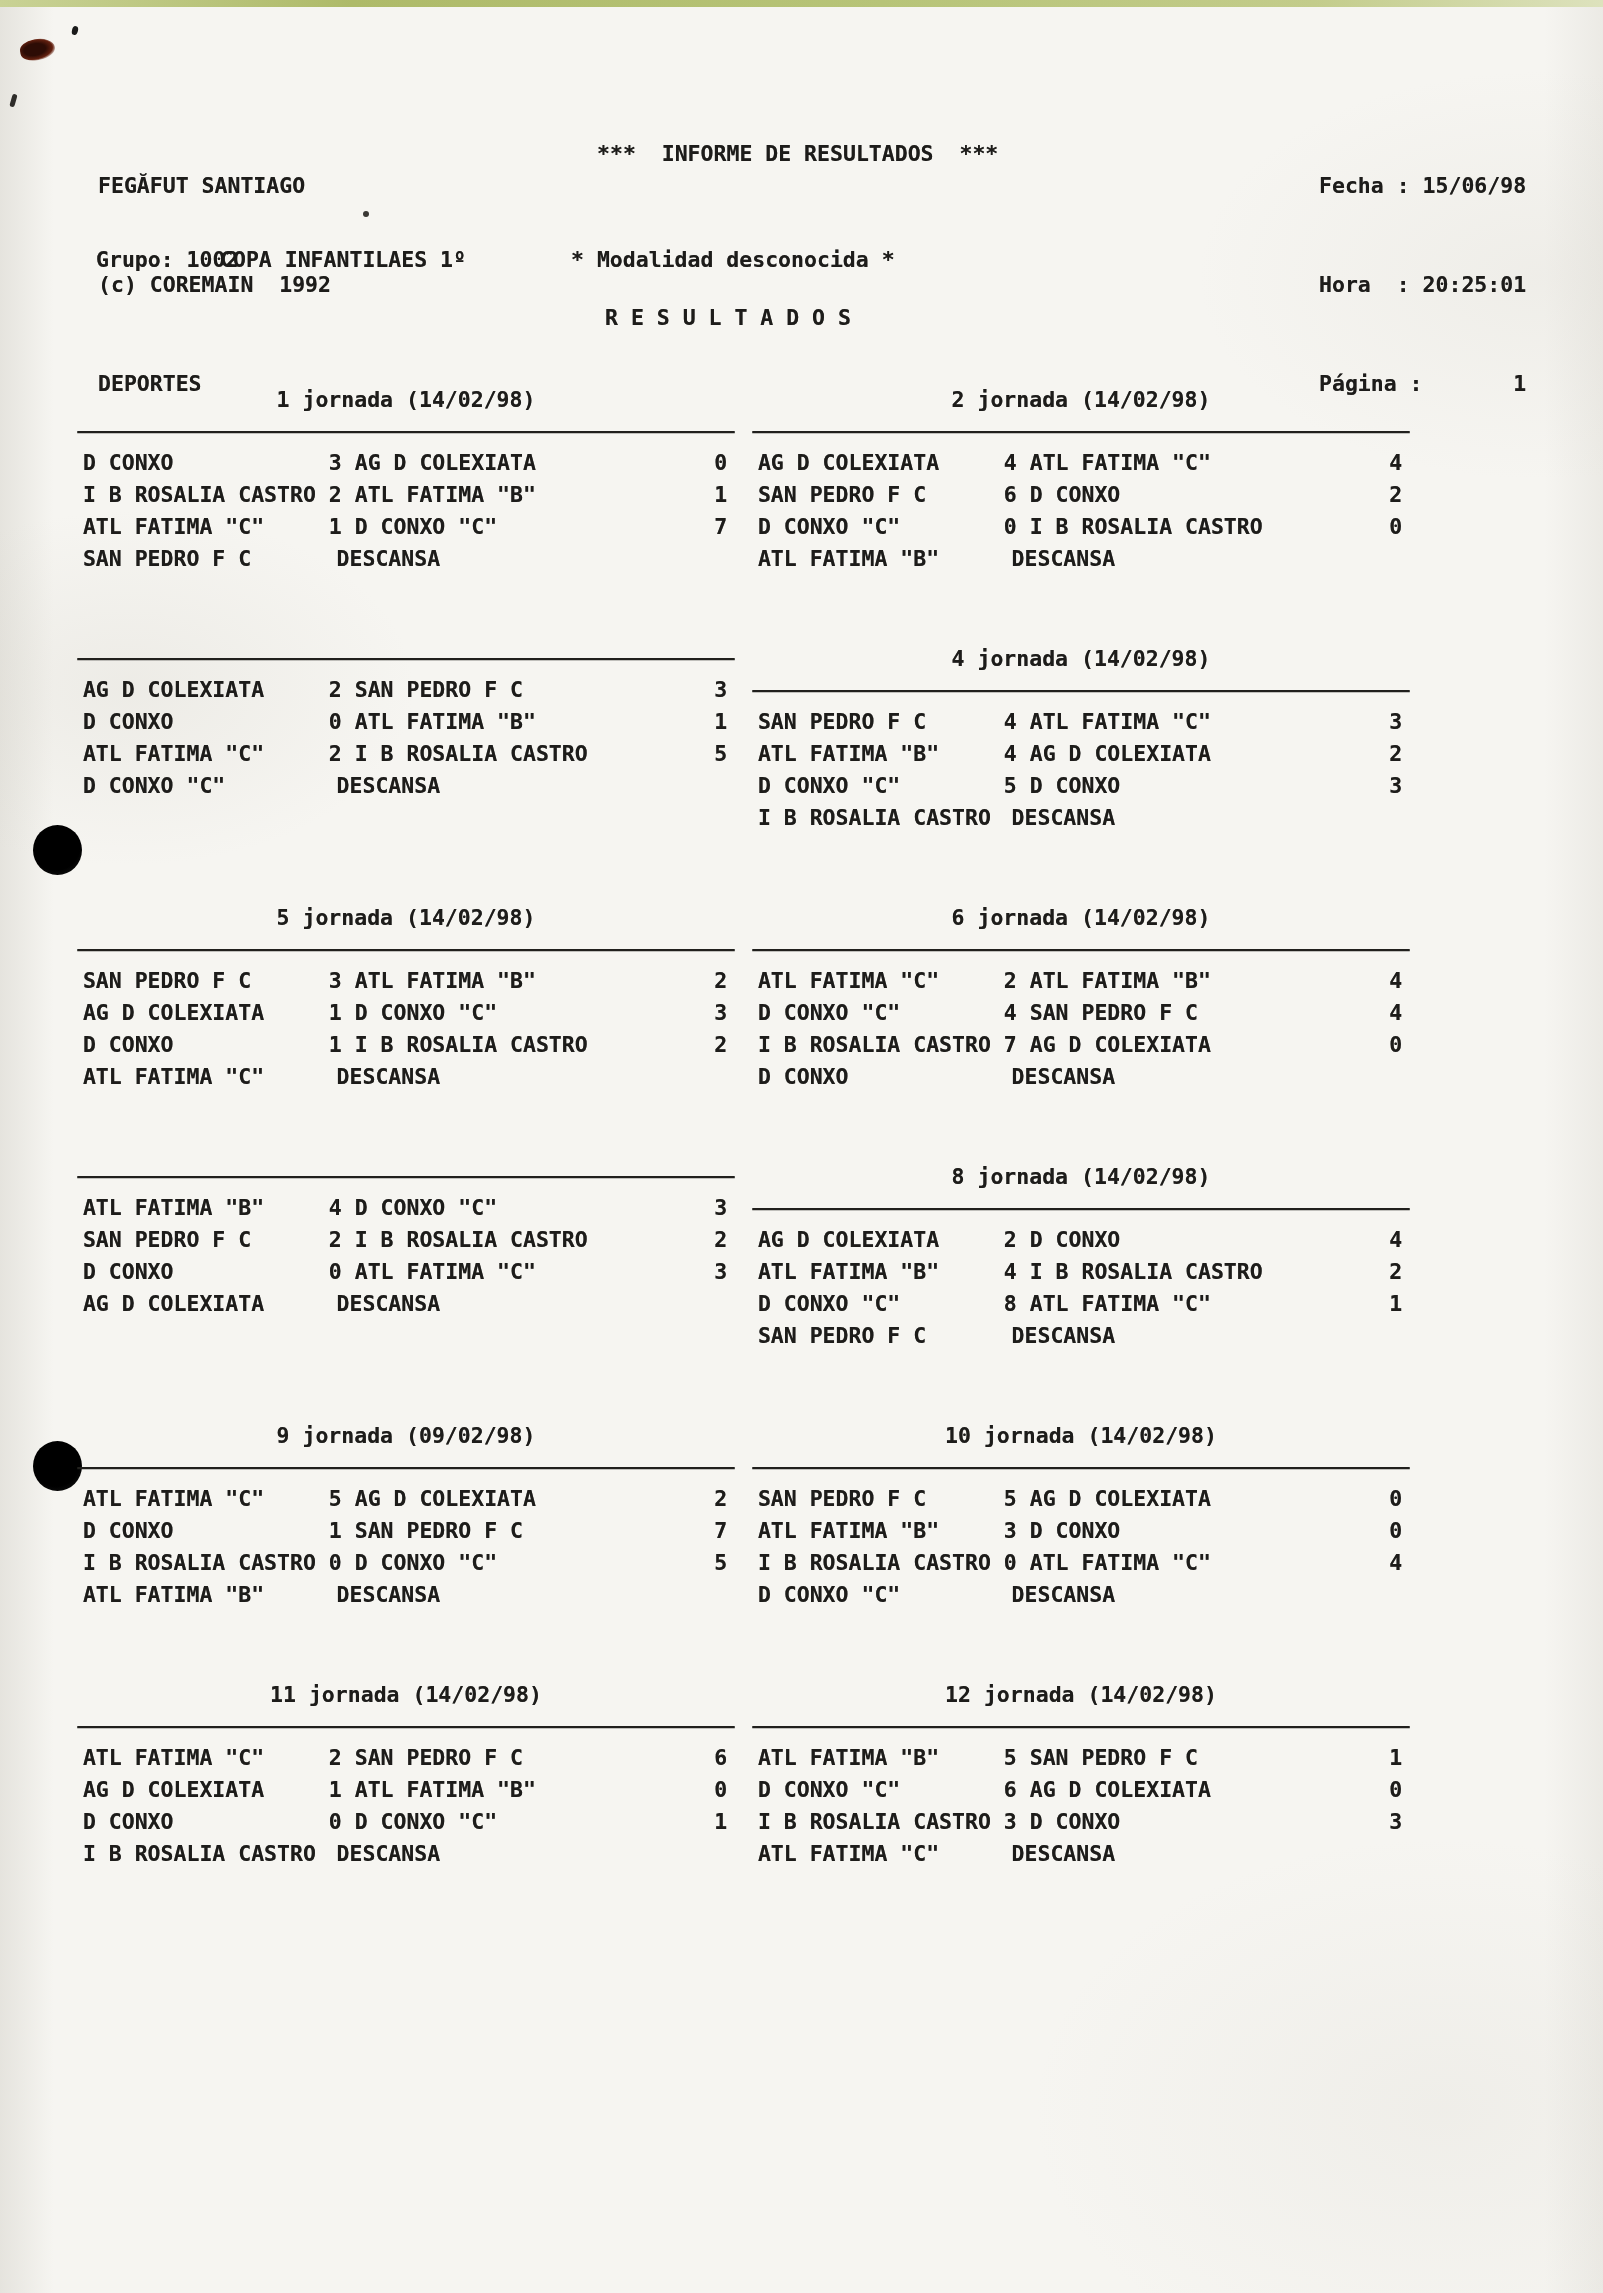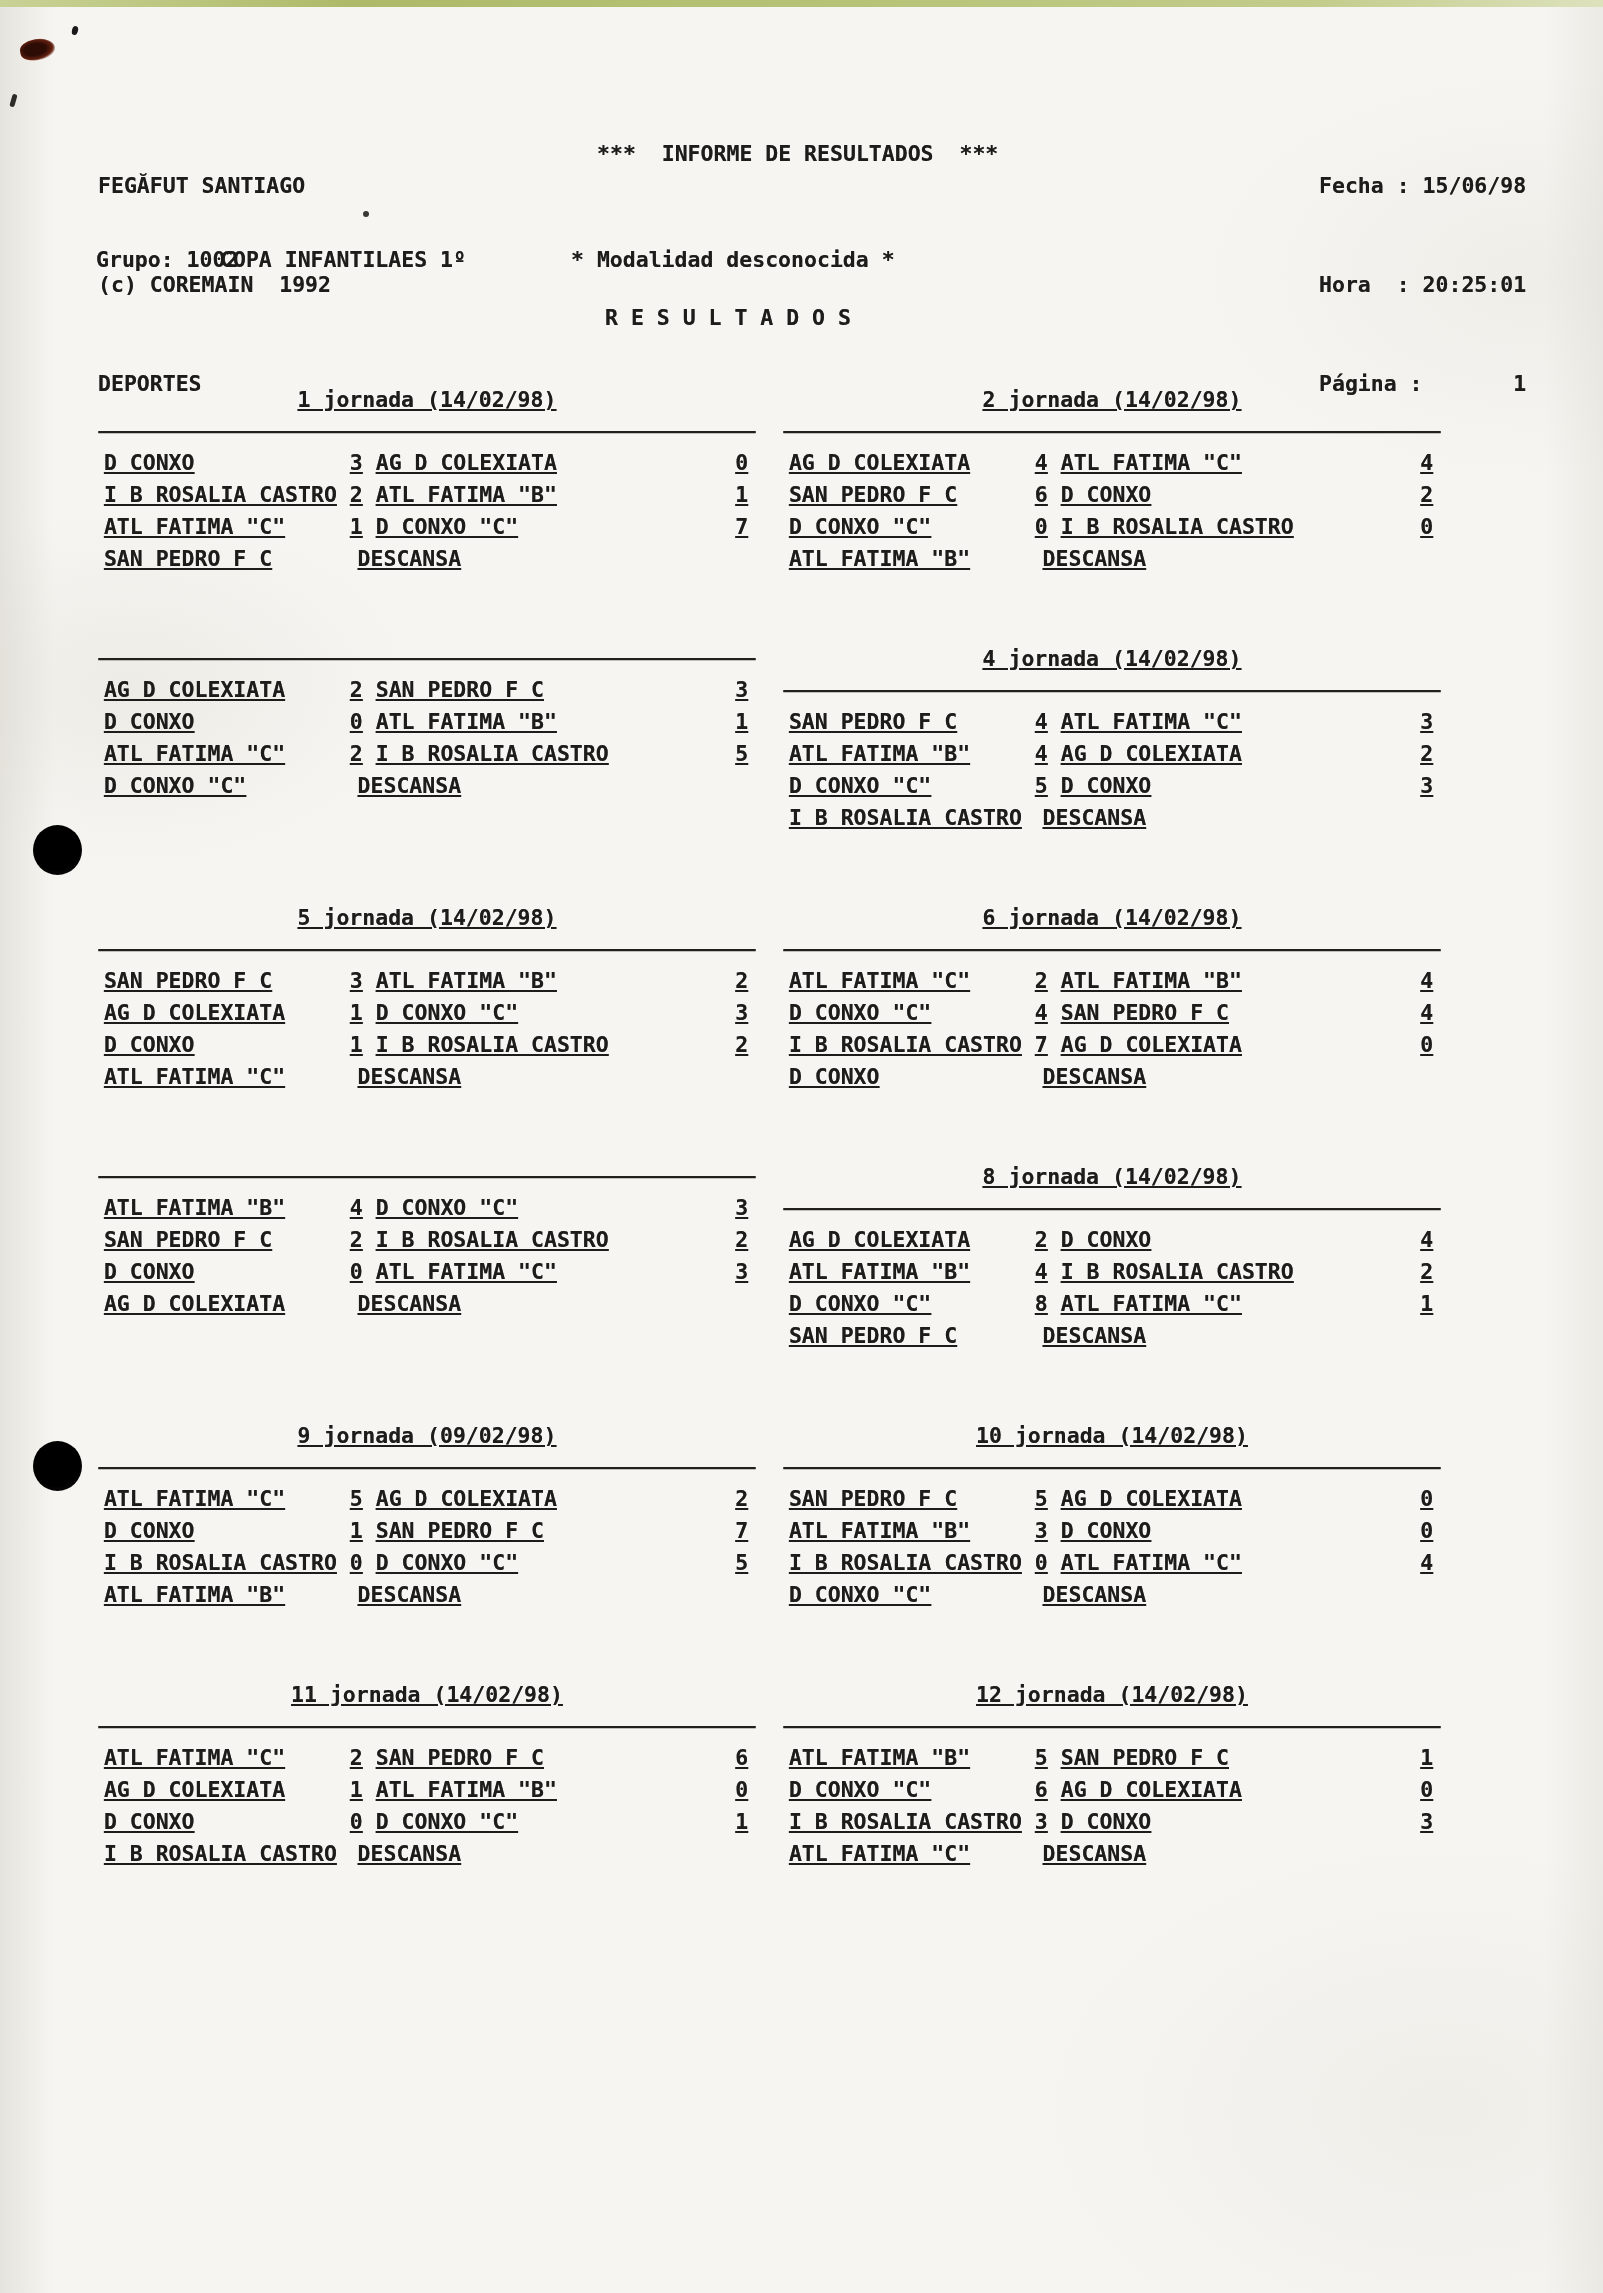--- a/index.html
+++ b/index.html
@@ -35,22 +35,22 @@
   .hdr-left{position:absolute;left:98px;top:103px;line-height:33px;white-space:pre;}
   .hdr-center{position:absolute;left:597px;top:137px;line-height:33px;white-space:pre;}
   .hdr-right{position:absolute;left:1319px;top:103px;line-height:33px;white-space:pre;}
   .group-line{position:absolute;top:244px;left:0;width:100%;height:32px;line-height:32px;text-decoration:underline;}
   .group-line .grupo{position:absolute;left:96px;white-space:pre;}
   .group-line .competition{position:absolute;left:220px;white-space:pre;}
   .group-line .modalidad{position:absolute;left:571px;white-space:pre;}
   .resultados{position:absolute;left:605px;top:302px;line-height:32px;white-space:pre;}
 
   
-  #jornadas-grid{position:absolute;left:98px;top:384px;width:1326px;
-    display:grid;grid-template-columns:658px 658px;column-gap:27px;grid-auto-rows:259px;text-decoration:underline;}
+  #jornadas-grid{position:absolute;left:77px;top:384px;width:1326px;
+    display:grid;grid-template-columns:658px 658px;column-gap:17px;grid-auto-rows:259px;}
   .jornada{position:relative;}
   .jtitle{text-align:center;line-height:32px;white-space:pre;}
   .rule{margin-top:14.6px;height:2.9px;background:#21201d;border-radius:2px;
     box-shadow:0 1px 0 rgba(33,32,29,.25);}
   .rows{padding-top:13.7px;}
   .mrow{display:flex;line-height:32px;padding:0 7.8px 0 5.9px;white-space:pre;}
   .home{flex:0 0 19ch;overflow:visible;}
   .hscore{flex:0 0 2ch;}
   .away{flex:1 1 auto;}
   .ascore{flex:0 0 2ch;text-align:right;}

